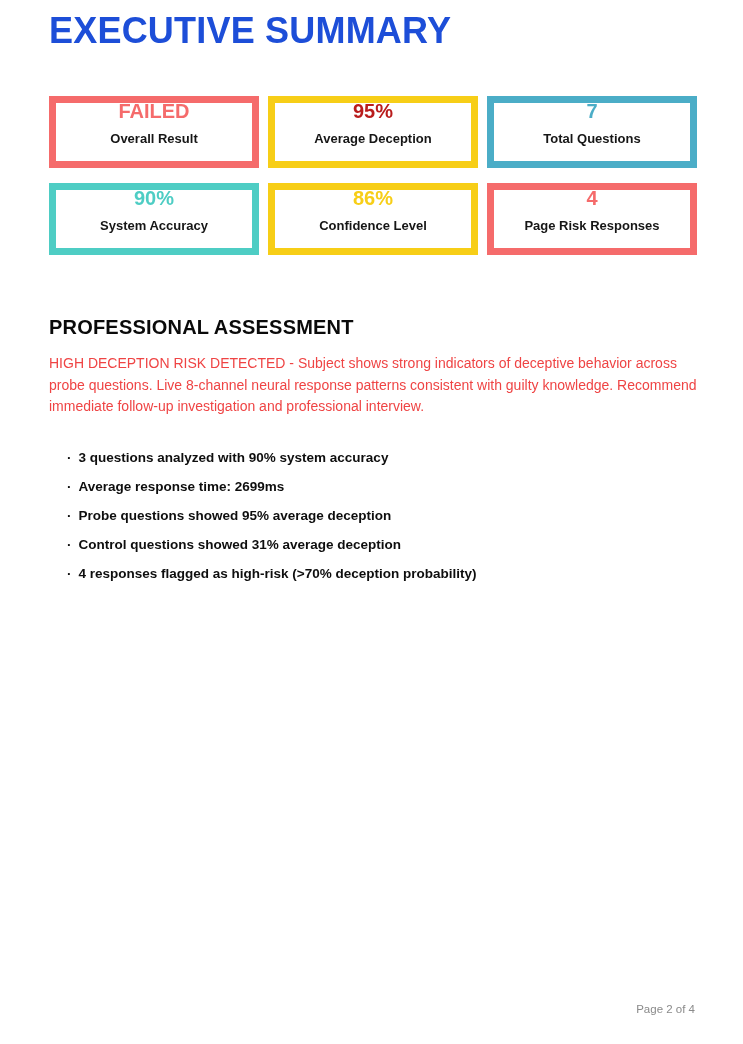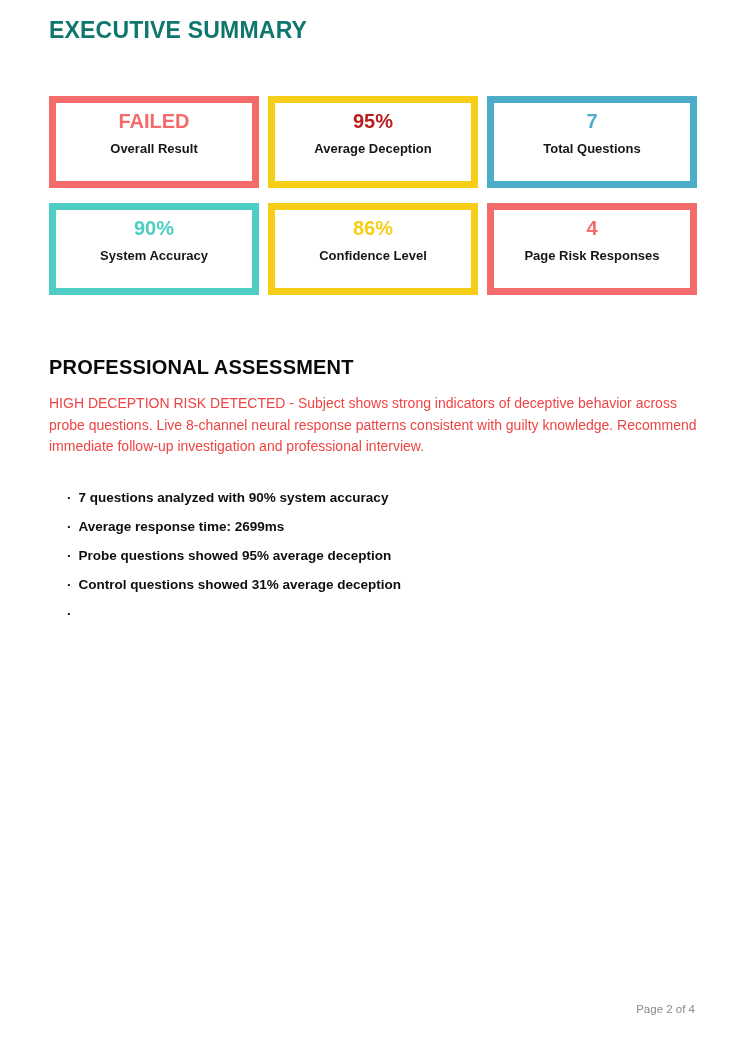--- a/index.html
+++ b/index.html
@@ -11,35 +11,35 @@
     color: #111;
     overflow: hidden;
   }
   .content {
     position: absolute;
     left: 49px; top: 0;
     width: 648px;
     padding-top: 14px;
   }
   .page-title {
-    font-size: 23px;
+    font-size: 36px;
     line-height: 33px;
     font-weight: bold;
-    color: #0f766e;
+    color: #1d4ed8;
     letter-spacing: 0.2px;
   }
   .cards {
     margin-top: 49px;
     display: grid;
     grid-template-columns: repeat(3, 1fr);
     column-gap: 9px;
     row-gap: 15px;
   }
   .stat-card {
-    height: 92px;
+    height: 72px;
     background: #fff;
     border: 7px solid #ccc;
     display: flex;
     flex-direction: column;
     align-items: center;
     justify-content: center;
     gap: 9px;
     padding-bottom: 18px;
   }
   .stat-value {
@@ -131,35 +131,36 @@
 
   <div class="section-assessment">
     <h2 class="section-heading">PROFESSIONAL ASSESSMENT</h2>
     <p class="assessment-paragraph">HIGH DECEPTION RISK DETECTED - Subject shows strong indicators of deceptive behavior across probe questions. Live 8-channel neural response patterns consistent with guilty knowledge. Recommend immediate follow-up investigation and professional interview.</p>
   </div>
 
   <div class="section-findings">
     <ul class="findings-list">
       <li class="finding-item">
         <span class="bullet-marker">·</span>
-        <span>7 questions analyzed with 90% system accuracy</span>
+        <span>3 questions analyzed with 90% system accuracy</span>
       </li>
       <li class="finding-item">
         <span class="bullet-marker">·</span>
         <span>Average response time: 2699ms</span>
       </li>
       <li class="finding-item">
         <span class="bullet-marker">·</span>
         <span>Probe questions showed 95% average deception</span>
       </li>
       <li class="finding-item">
         <span class="bullet-marker">·</span>
         <span>Control questions showed 31% average deception</span>
       </li>
       <li class="finding-item">
         <span class="bullet-marker">·</span>
+        <span>4 responses flagged as high-risk (&gt;70% deception probability)</span>
       </li>
     </ul>
   </div>
 
 </div>
 
 <div class="page-footer">Page 2 of 4</div>
 
 </body></html>

